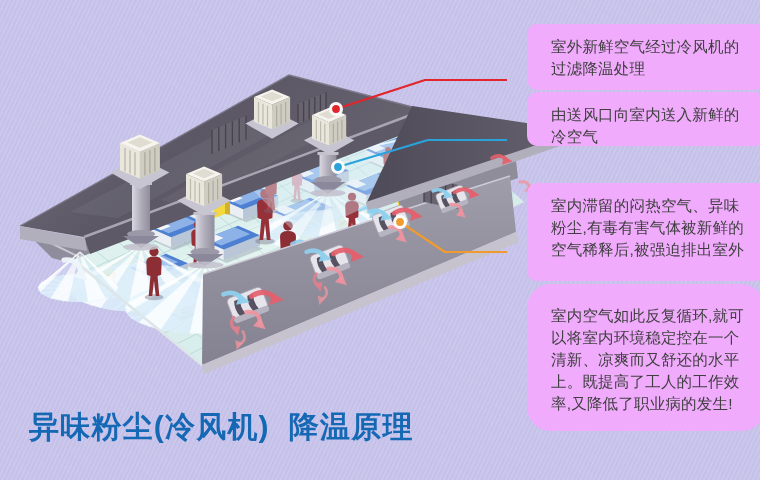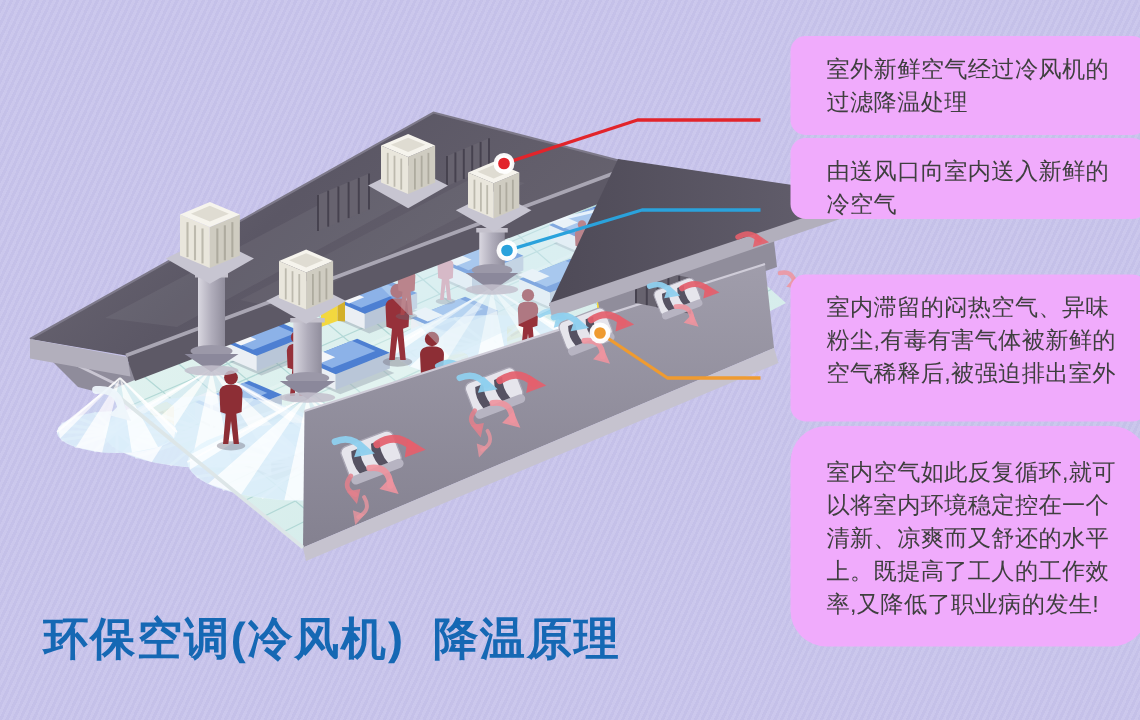--- a/index.html
+++ b/index.html
@@ -534,13 +534,13 @@
       <circle cx="400" cy="222" r="7" fill="#ffffff" opacity="0.95"></circle>
       <circle cx="400" cy="222" r="4.6" fill="#ef9b30" stroke="#ffffff" stroke-width="1.4"></circle>
     </g>
 </svg>
 
 <div class="callout" id="callout-1"><span>室外新鲜空气经过冷风机的过滤降温处理</span></div>
 <div class="callout" id="callout-2"><span>由送风口向室内送入新鲜的冷空气</span></div>
 <div class="callout" id="callout-3"><span>室内滞留的闷热空气、异味粉尘,有毒有害气体被新鲜的空气稀释后,被强迫排出室外</span></div>
 <div class="callout" id="callout-4"><span>室内空气如此反复循环,就可以将室内环境稳定控在一个清新、凉爽而又舒还的水平上。既提高了工人的工作效率,又降低了职业病的发生!</span></div>
 
-<div id="main-title">环保空调(冷风机)  降温原理</div>
+<div id="main-title">异味粉尘(冷风机)  降温原理</div>
 
 </body></html>

